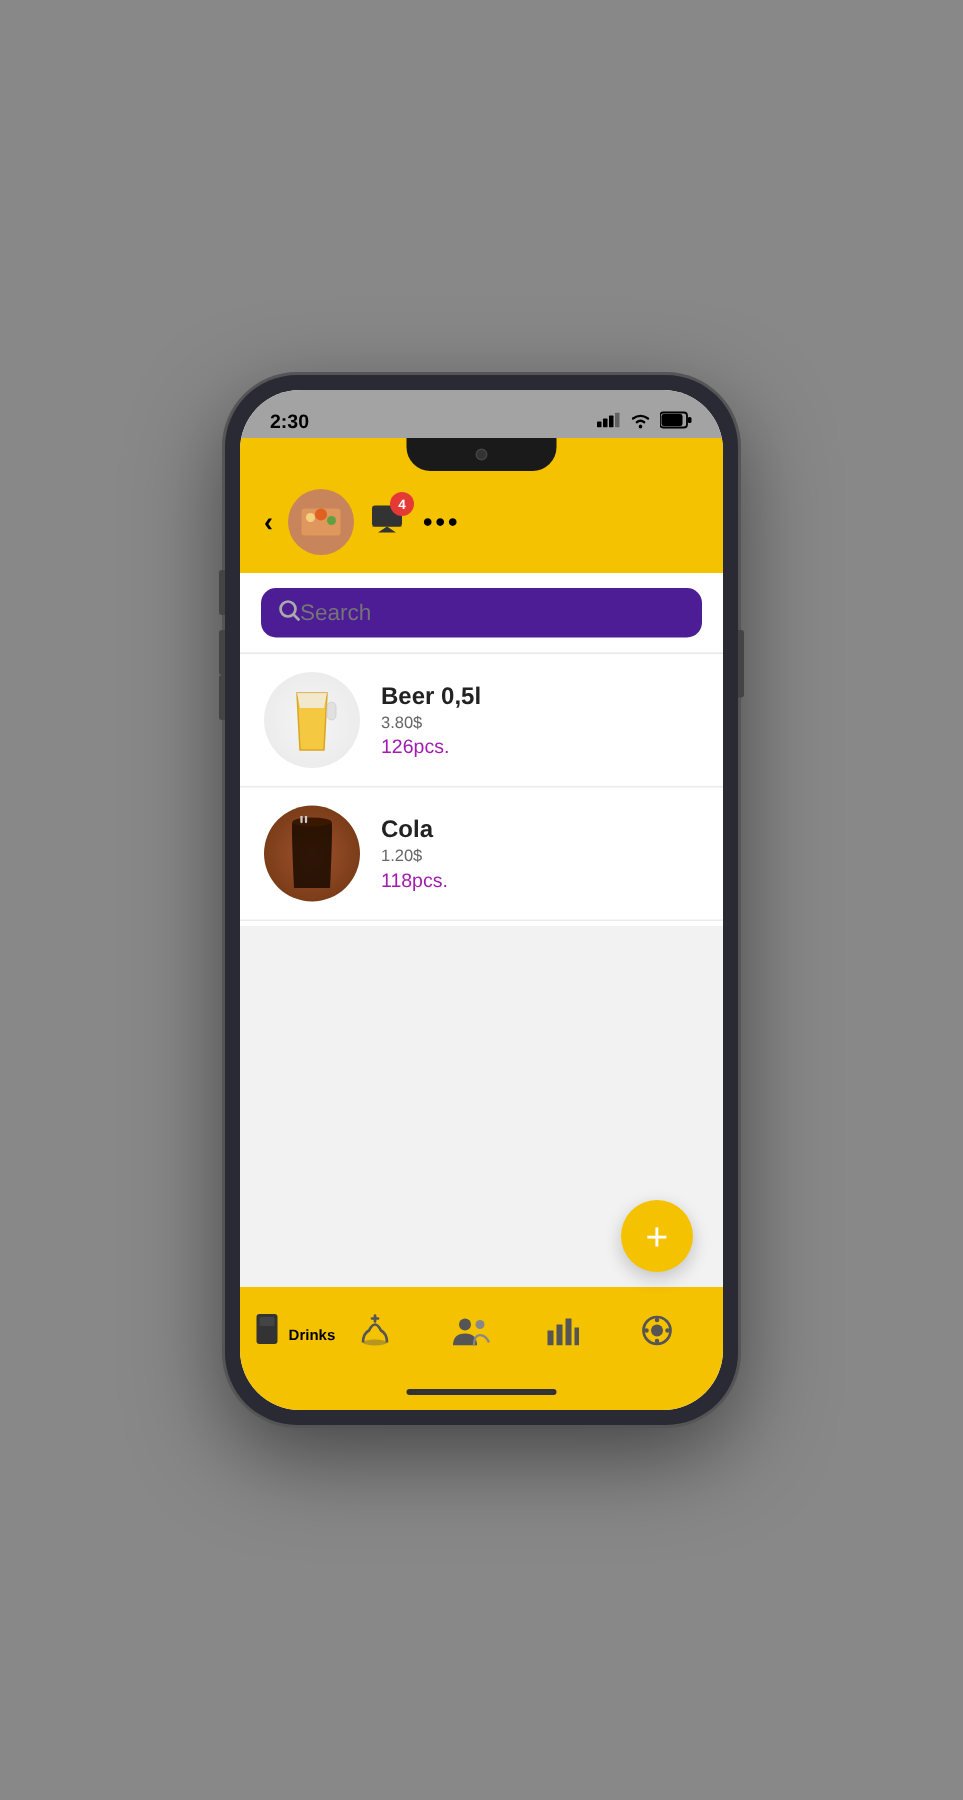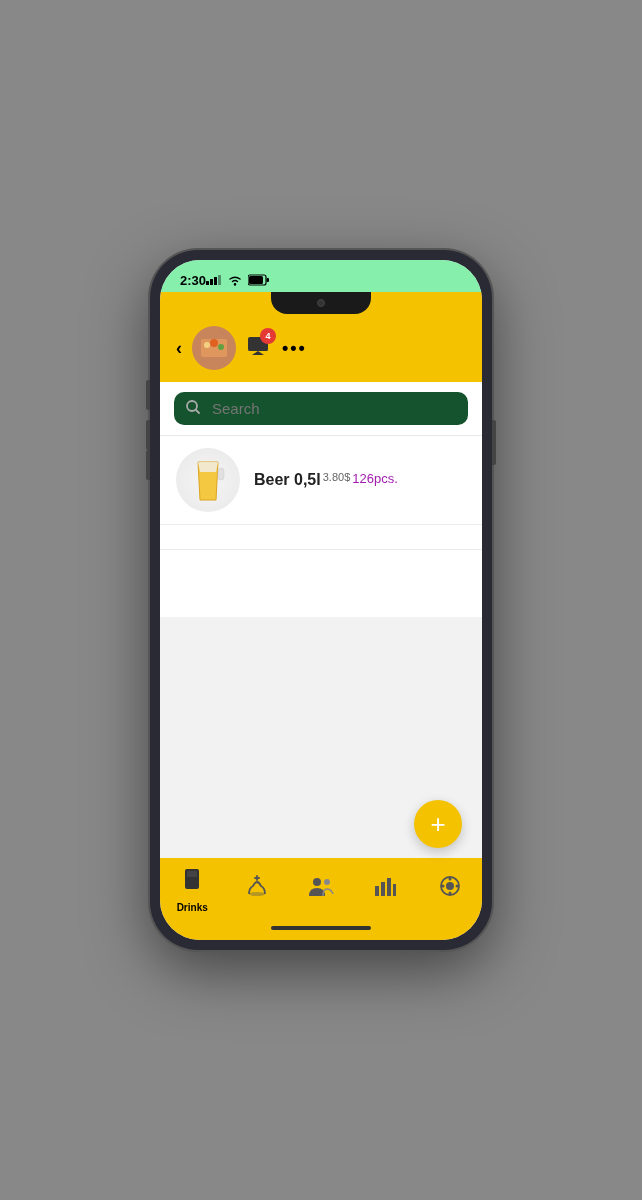--- a/index.html
+++ b/index.html
@@ -46,23 +46,24 @@
       width: 100%;
       height: 100%;
       background: #f2f2f2;
       border-radius: 40px;
       overflow: hidden;
       display: flex;
       flex-direction: column;
     }
     
     .status-bar {
-      background: #86efac;
-      display: flex;
-      align-items: center;
+      background: #a3a3a3;
+      display: flex;
+      align-items: center;
+      justify-content: space-between;
       padding: 8px 20px 0 20px;
       height: 32px;
     }
     .status-time {
       font-size: 13px;
       font-weight: 700;
       color: #000;
     }
     .status-icons {
       display: flex;
@@ -158,26 +159,26 @@
       letter-spacing: 2px;
       color: #000;
     }
     
     .search-container {
       background: #fff;
       padding: 10px 14px;
       border-bottom: 1px solid #e8e8e8;
     }
     .search-box {
-      background: #14532d;
+      background: #4c1d95;
       border-radius: 10px;
       display: flex;
       align-items: center;
       padding: 8px 12px;
-      gap: 12px;
+      gap: 0;
     }
     .search-icon-wrap {
       color: #aaa;
       font-size: 14px;
     }
     .search-input {
       border: none;
       background: transparent;
       font-size: 15px;
       color: #999;
@@ -205,21 +206,21 @@
       background: #f5f5f5;
       display: flex;
       align-items: center;
       justify-content: center;
       font-size: 32px;
       flex-shrink: 0;
       overflow: hidden;
     }
     .product-info {
       display: flex;
-      flex-direction: row;
+      flex-direction: column;
       gap: 2px;
     }
     .product-name {
       font-size: 16px;
       font-weight: 600;
       color: #222;
     }
     .product-price {
       font-size: 11px;
       color: #666;
@@ -259,21 +260,21 @@
     .bottom-nav {
       background: #f5c200;
       display: flex;
       align-items: center;
       justify-content: space-around;
       padding: 8px 0 6px 0;
       height: 62px;
     }
     .nav-item {
       display: flex;
-      flex-direction: column;
+      flex-direction: row;
       align-items: center;
       gap: 3px;
       cursor: pointer;
       min-width: 48px;
     }
     .nav-icon {
       font-size: 22px;
       color: #333;
     }
     .nav-label {
@@ -391,20 +392,36 @@
             <rect x="28" y="14" width="6" height="12" rx="3" fill="#e0e0e0" stroke="#ccc" stroke-width="0.5"></rect>
           </svg>
         </div>
         <div class="product-info">
           <span class="product-name">Beer 0,5l</span>
           <span class="product-price">3.80$</span>
           <span class="product-qty">126pcs.</span>
         </div>
       </div>
 
+      <div class="product-item">
+        <div class="product-image" style="background: radial-gradient(circle, #a0522d 0%, #6b3410 100%);">
+          <svg width="38" height="50" viewBox="0 0 38 50">
+            <path d="M6 4 Q5 6 7 48 L31 48 Q33 6 32 4 Z" fill="#1a0a00" opacity="0.85"></path>
+            <path d="M6 4 Q5 6 8 18 L30 18 Q33 6 32 4 Z" fill="#2a1400" opacity="0.5"></path>
+            <ellipse cx="19" cy="4" rx="13" ry="3" fill="#3a1800"></ellipse>
+            <line x1="12" y1="4" x2="12" y2="-2" stroke="#ccc" stroke-width="1.5" stroke-linecap="round"></line>
+            <line x1="15" y1="4" x2="15" y2="-3" stroke="#ccc" stroke-width="1.5" stroke-linecap="round"></line>
+          </svg>
+        </div>
+        <div class="product-info">
+          <span class="product-name">Cola</span>
+          <span class="product-price">1.20$</span>
+          <span class="product-qty">118pcs.</span>
+        </div>
+      </div>
 
       <div class="product-item">
         
         
       </div>
 
     </div>
 
     <div class="spacer-area"></div>
 

